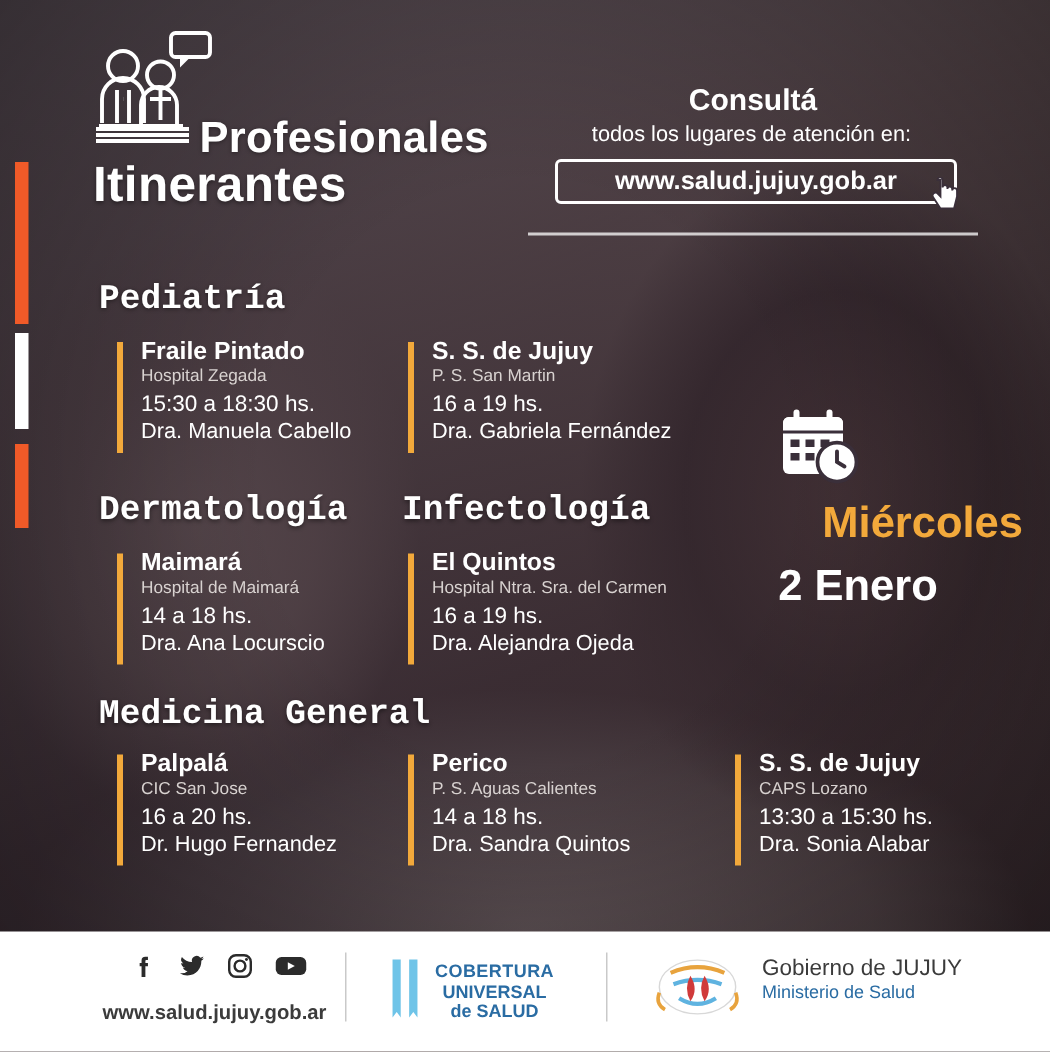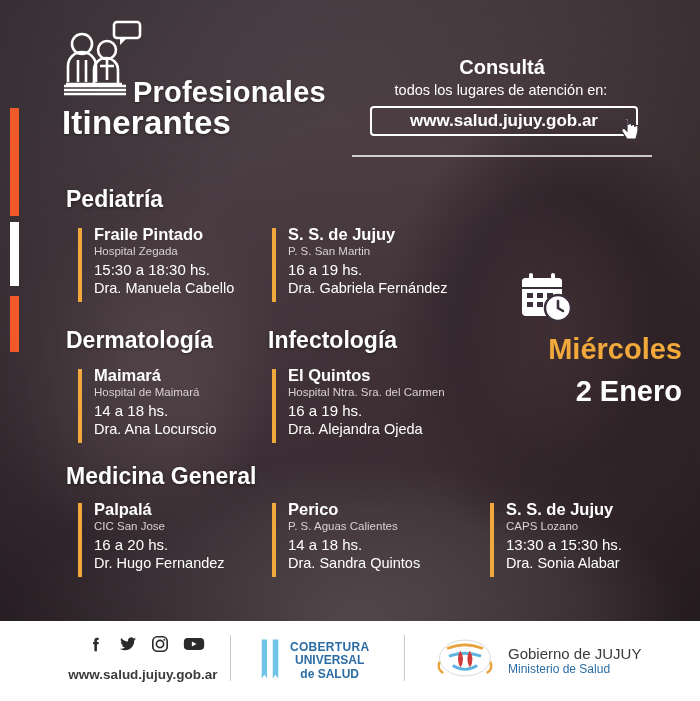--- a/index.html
+++ b/index.html
@@ -74,57 +74,58 @@
   }
   .cursor-icon { position: absolute; right: 56px; top: 118px; width: 22px; height: 24px; }
   .header-rule {
     position: absolute; right: 48px; top: 155px; width: 300px; height: 2px;
     background: rgba(255,255,255,.75);
   }
   
   .section-title {
     position: absolute; color: #ffffff; font-size: 23px; font-weight: bold;
     text-shadow: 0 1px 3px rgba(0,0,0,.45);
+    font-family: Liberation Mono, monospace;
   }
   .entry { position: absolute; padding-left: 16px; }
   .entry::before {
     content: ""; position: absolute; left: 0; top: 3px; width: 4px; height: 74px;
     background: #f2a93b;
   }
   .entry .place { color: #ffffff; font-size: 16.5px; font-weight: bold; margin-bottom: 1px; }
   .entry .venue { color: #d8d2d0; font-size: 11.5px; margin-bottom: 4px; }
   .entry .time  { color: #ffffff; font-size: 15px; margin-bottom: 2px; }
   .entry .doc   { color: #ffffff; font-size: 14.5px; }
   
   .cal-icon { position: absolute; left: 520px; top: 272px; width: 54px; height: 52px; }
   .date-day {
     position: absolute; left: 462px; top: 333px; width: 220px; text-align: right;
     color: #f2a93b; font-size: 29px; font-weight: bold;
   }
   .date-date {
-    position: absolute; left: 462px; top: 375px; width: 220px; text-align: right;
+    position: absolute; left: 462px; top: 375px; width: 220px; text-align: center;
     color: #ffffff; font-size: 29px; font-weight: bold;
   }
   
   .footer {
     position: absolute; left: 0; bottom: 0; width: 700px; height: 80px;
     background: #ffffff;
   }
   .social { position: absolute; left: 88px; top: 14px; display: flex; gap: 14px; align-items: center; }
   .social svg { display: block; }
   .footer-url {
     position: absolute; left: 48px; top: 46px; width: 190px; text-align: center;
     color: #3b3b3b; font-size: 13.5px; font-weight: bold;
   }
   .divider-v { position: absolute; top: 14px; width: 1px; height: 46px; background: #c9c9c9; }
   .cus { position: absolute; left: 258px; top: 18px; display: flex; align-items: center; gap: 8px; }
   .cus-text { color: #2a6ca3; font-size: 12px; font-weight: bold; line-height: 1.12; text-align: center; }
   .cus-text .l1 { letter-spacing: .3px; }
   .cus-text .l3 { color: #2a6ca3; }
-  .gob { position: absolute; left: 432px; top: 16px; display: flex; align-items: center; gap: 10px; }
+  .gob { position: absolute; left: 432px; top: 16px; display: flex; align-items: flex-start; gap: 10px; }
   .gob-t1 { color: #3b3b3b; font-size: 15px; }
   .gob-t2 { color: #2a6ca3; font-size: 12px; }
 </style>
 </head>
 <body>
 
 <div class="poster">
   <div class="bg-photo"></div>
   <div class="bg-tint"></div>
   <div class="vignette"></div>

